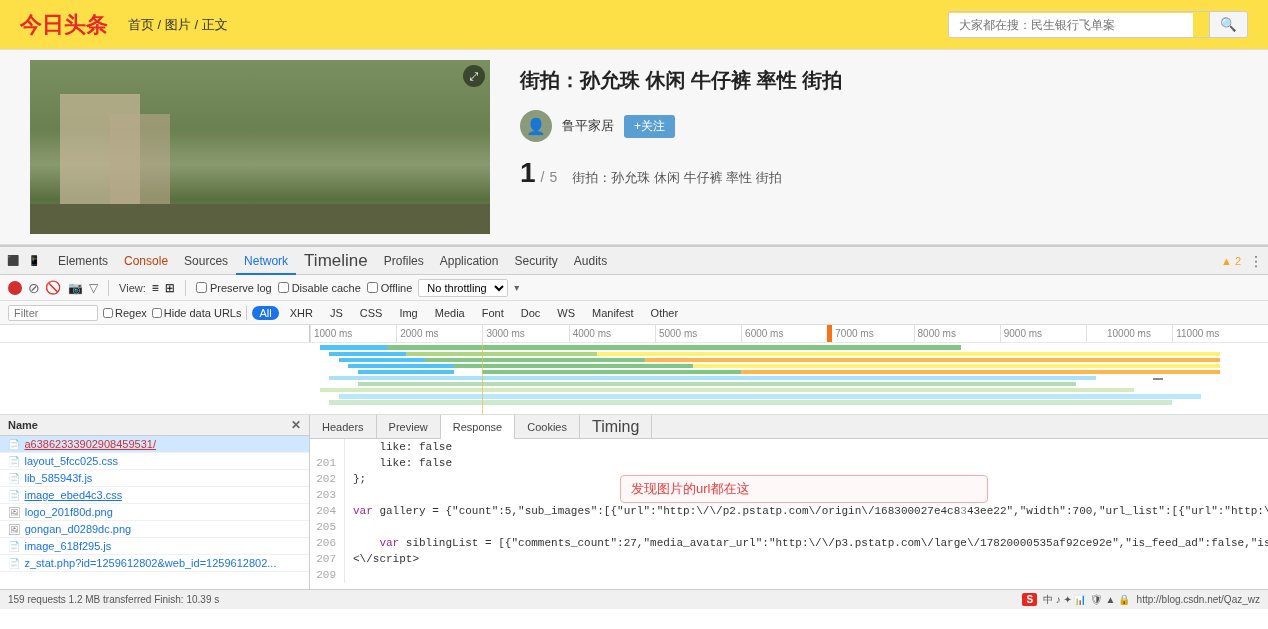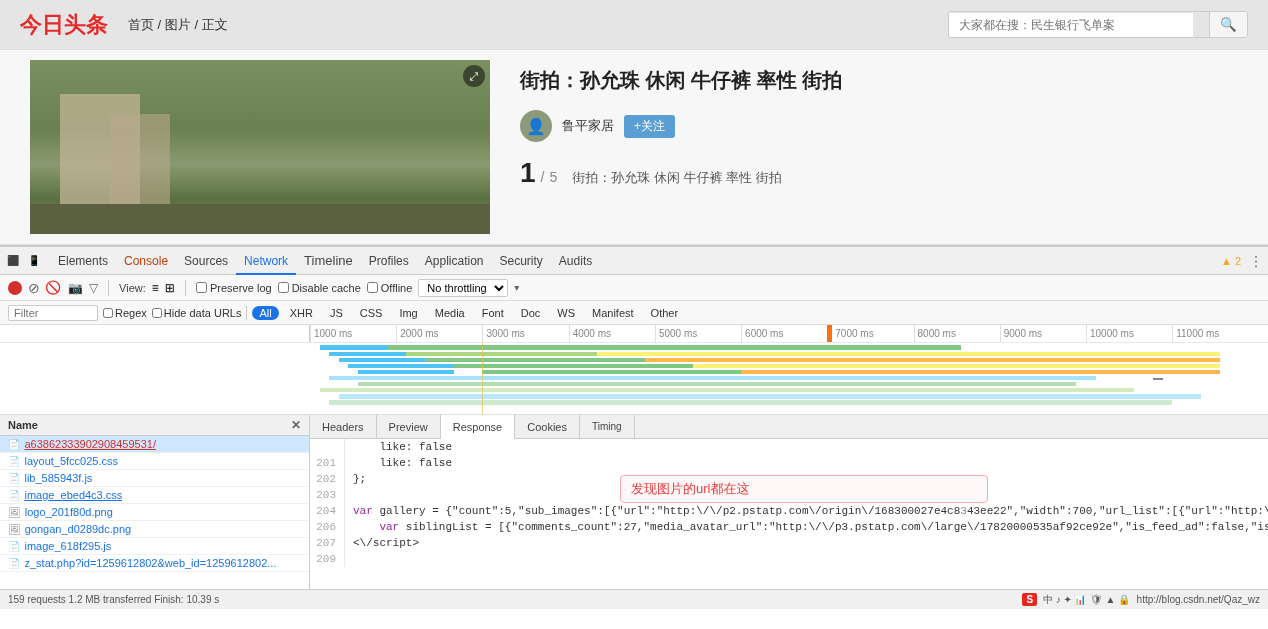--- a/index.html
+++ b/index.html
@@ -1,21 +1,21 @@
 <!DOCTYPE html>
 <html><head>
   <meta charset="utf-8">
   <style>
     * { margin: 0; padding: 0; box-sizing: border-box; }
     body { font-family: Arial, sans-serif; font-size: 12px; background: #fff; width: 1268px; height: 629px; overflow: hidden; }
 
     
     #website-bar {
       height: 50px;
-      background: #e5e5e5;
+      background: #fde047;
       border-bottom: 1px solid #e0e0e0;
       display: flex;
       align-items: center;
       padding: 0 20px;
       gap: 20px;
     }
     #logo {
       font-size: 22px;
       font-weight: bold;
       color: #e62a2a;
@@ -339,21 +339,21 @@
 
 <div id="devtools">
 
   <div id="devtools-tabs" style="display:flex;align-items:center;background:#f0f0f0;border-bottom:1px solid #ccc;height:28px;padding:0 5px;">
     <span class="dt-icon" style="margin-right:5px;">⬛</span>
     <span class="dt-icon" style="margin-right:8px;">📱</span>
     <span class="dt-tab" style="padding:0 8px;height:28px;line-height:28px;font-size:12px;color:#444;cursor:pointer;">Elements</span>
     <span class="dt-tab" style="padding:0 8px;height:28px;line-height:28px;font-size:12px;color:#c2410c;cursor:pointer;">Console</span>
     <span class="dt-tab" style="padding:0 8px;height:28px;line-height:28px;font-size:12px;color:#444;cursor:pointer;">Sources</span>
     <span class="dt-tab active" style="padding:0 8px;height:28px;line-height:28px;font-size:12px;color:#1a73e8;cursor:pointer;border-bottom:2px solid #1a73e8;">Network</span>
-    <span class="dt-tab" style="padding:0 8px;height:28px;line-height:28px;font-size:13px;color:#444;cursor:pointer;">Timeline</span>
+    <span class="dt-tab" style="padding:0 8px;height:28px;line-height:28px;font-size:17px;color:#444;cursor:pointer;">Timeline</span>
     <span class="dt-tab" style="padding:0 8px;height:28px;line-height:28px;font-size:12px;color:#444;cursor:pointer;">Profiles</span>
     <span class="dt-tab" style="padding:0 8px;height:28px;line-height:28px;font-size:12px;color:#444;cursor:pointer;">Application</span>
     <span class="dt-tab" style="padding:0 8px;height:28px;line-height:28px;font-size:12px;color:#444;cursor:pointer;">Security</span>
     <span class="dt-tab" style="padding:0 8px;height:28px;line-height:28px;font-size:12px;color:#444;cursor:pointer;">Audits</span>
     <div style="margin-left:auto;display:flex;align-items:center;gap:8px;">
       <span style="color:#f5a623;font-size:11px;">▲ 2</span>
       <span style="font-size:14px;color:#666;cursor:pointer;">⋮</span>
     </div>
   </div>
 
@@ -420,21 +420,21 @@
       <div style="flex:1;position:relative;">
         <span style="position:absolute;left:0;font-size:10px;color:#888;padding-left:3px;border-left:1px solid #e0e0e0;height:100%;display:block;line-height:18px;">1000 ms</span>
         <span style="position:absolute;left:9%;font-size:10px;color:#888;padding-left:3px;border-left:1px solid #e0e0e0;height:100%;display:block;line-height:18px;">2000 ms</span>
         <span style="position:absolute;left:18%;font-size:10px;color:#888;padding-left:3px;border-left:1px solid #e0e0e0;height:100%;display:block;line-height:18px;">3000 ms</span>
         <span style="position:absolute;left:27%;font-size:10px;color:#888;padding-left:3px;border-left:1px solid #e0e0e0;height:100%;display:block;line-height:18px;">4000 ms</span>
         <span style="position:absolute;left:36%;font-size:10px;color:#888;padding-left:3px;border-left:1px solid #e0e0e0;height:100%;display:block;line-height:18px;">5000 ms</span>
         <span style="position:absolute;left:45%;font-size:10px;color:#888;padding-left:3px;border-left:1px solid #e0e0e0;height:100%;display:block;line-height:18px;">6000 ms</span>
         <span style="position:absolute;left:54%;font-size:10px;color:#888;padding-left:3px;border-left:5px solid #f97316;height:100%;display:block;line-height:18px;">7000 ms</span>
         <span style="position:absolute;left:63%;font-size:10px;color:#888;padding-left:3px;border-left:1px solid #e0e0e0;height:100%;display:block;line-height:18px;">8000 ms</span>
         <span style="position:absolute;left:72%;font-size:10px;color:#888;padding-left:3px;border-left:1px solid #e0e0e0;height:100%;display:block;line-height:18px;">9000 ms</span>
-        <span style="position:absolute;left:81%;font-size:10px;color:#888;padding-left:3px;border-left:1px solid #e0e0e0;height:100%;display:block;line-height:18px;">10000 ms</span>
+        <span style="position:absolute;left:81%;font-size:10px;color:#888;padding-left:20px;border-left:1px solid #e0e0e0;height:100%;display:block;line-height:18px;">10000 ms</span>
         <span style="position:absolute;left:90%;font-size:10px;color:#888;padding-left:3px;border-left:1px solid #e0e0e0;height:100%;display:block;line-height:18px;">11000 ms</span>
       </div>
     </div>
 
     <div style="height:72px;position:relative;background:#fff;overflow:hidden;">
       <div style="position:absolute;left:310px;right:0;top:0;bottom:0;">
 
         <div style="position:absolute;top:2px;left:1%;width:25%;height:5px;background:#4fc3f7;"></div>
         <div style="position:absolute;top:2px;left:8%;width:60%;height:5px;background:#81c784;"></div>
         <div style="position:absolute;top:9px;left:2%;width:20%;height:4px;background:#4fc3f7;"></div>
@@ -502,21 +502,21 @@
         <span style="overflow:hidden;text-overflow:ellipsis;color:#1a73e8;">z_stat.php?id=1259612802&amp;web_id=1259612802...</span>
       </div>
     </div>
 
     <div id="code-panel" style="flex:1;background:#fff;overflow:auto;display:flex;flex-direction:column;position:relative;">
       <div id="code-panel-tabs" style="display:flex;align-items:center;background:#f0f0f0;border-bottom:1px solid #ccc;height:24px;flex-shrink:0;">
         <span class="code-tab" style="padding:0 12px;height:24px;line-height:24px;font-size:11px;color:#444;cursor:pointer;border-right:1px solid #ccc;">Headers</span>
         <span class="code-tab" style="padding:0 12px;height:24px;line-height:24px;font-size:11px;color:#444;cursor:pointer;border-right:1px solid #ccc;">Preview</span>
         <span class="code-tab active" style="padding:0 12px;height:24px;line-height:24px;font-size:11px;color:#444;cursor:pointer;border-right:1px solid #ccc;background:#fff;">Response</span>
         <span class="code-tab" style="padding:0 12px;height:24px;line-height:24px;font-size:11px;color:#444;cursor:pointer;border-right:1px solid #ccc;">Cookies</span>
-        <span class="code-tab" style="padding:0 12px;height:24px;line-height:24px;font-size:10px;color:#444;cursor:pointer;border-right:1px solid #ccc;">Timing</span>
+        <span class="code-tab" style="padding:0 12px;height:24px;line-height:24px;font-size:16px;color:#444;cursor:pointer;border-right:1px solid #ccc;">Timing</span>
       </div>
       <div id="code-body" style="flex:1;overflow:auto;background:#fff;font-family:Consolas,'Courier New',monospace;font-size:11px;line-height:16px;padding:0;">
 
         <div class="code-line" style="display:flex;white-space:pre;">
           <span class="code-line-num" style="width:35px;min-width:35px;text-align:right;padding-right:8px;color:#aaa;user-select:none;border-right:1px solid #e8e8e8;margin-right:8px;"></span>
           <span class="code-content" style="color:#333;">    like: false</span>
         </div>
         <div class="code-line" style="display:flex;white-space:pre;">
           <span class="code-line-num" style="width:35px;min-width:35px;text-align:right;padding-right:8px;color:#aaa;user-select:none;border-right:1px solid #e8e8e8;margin-right:8px;">201</span>
           <span class="code-content" style="color:#333;">    like: false</span>
@@ -527,20 +527,24 @@
         </div>
         <div class="code-line" style="display:flex;white-space:pre;">
           <span class="code-line-num" style="width:35px;min-width:35px;text-align:right;padding-right:8px;color:#aaa;user-select:none;border-right:1px solid #e8e8e8;margin-right:8px;">203</span>
           <span class="code-content" style="color:#333;"></span>
         </div>
         <div class="code-line" style="display:flex;white-space:pre;background:#fff;">
           <span class="code-line-num" style="width:35px;min-width:35px;text-align:right;padding-right:8px;color:#aaa;user-select:none;border-right:1px solid #e8e8e8;margin-right:8px;">204</span>
           <span class="code-content" style="color:#333;"><span style="color:#9b2393;">var</span> gallery = {"count":5,"sub_images":[{"url":"http:\/\/p2.pstatp.com\/origin\/168300027e4c8<span style="color:#888;">3</span>43ee22","width":700,"url_list":[{"url":"http:\/</span>
         </div>
         <div class="code-line" style="display:flex;white-space:pre;">
+          <span class="code-line-num" style="width:35px;min-width:35px;text-align:right;padding-right:8px;color:#aaa;user-select:none;border-right:1px solid #e8e8e8;margin-right:8px;">205</span>
+          <span class="code-content" style="color:#333;"></span>
+        </div>
+        <div class="code-line" style="display:flex;white-space:pre;">
           <span class="code-line-num" style="width:35px;min-width:35px;text-align:right;padding-right:8px;color:#aaa;user-select:none;border-right:1px solid #e8e8e8;margin-right:8px;">206</span>
           <span class="code-content" style="color:#333;">    <span style="color:#9b2393;">var</span> siblingList = [{"comments_count":27,"media_avatar_url":"http:\/\/p3.pstatp.com\/large\/17820000535af92ce92e","is_feed_ad":false,"is_dive</span>
         </div>
         <div class="code-line" style="display:flex;white-space:pre;">
           <span class="code-line-num" style="width:35px;min-width:35px;text-align:right;padding-right:8px;color:#aaa;user-select:none;border-right:1px solid #e8e8e8;margin-right:8px;">207</span>
           <span class="code-content" style="color:#333;">&lt;\/script&gt;</span>
         </div>
         <div class="code-line" style="display:flex;white-space:pre;">
           <span class="code-line-num" style="width:35px;min-width:35px;text-align:right;padding-right:8px;color:#aaa;user-select:none;border-right:1px solid #e8e8e8;margin-right:8px;">209</span>
           <span class="code-content"></span>

